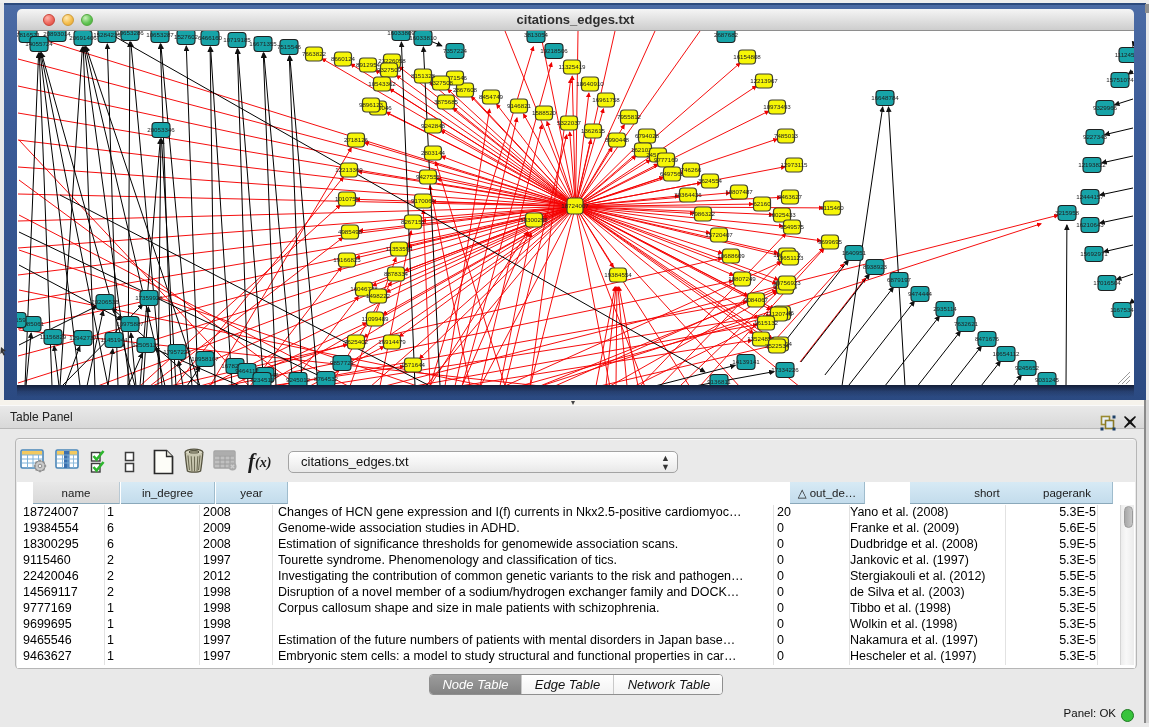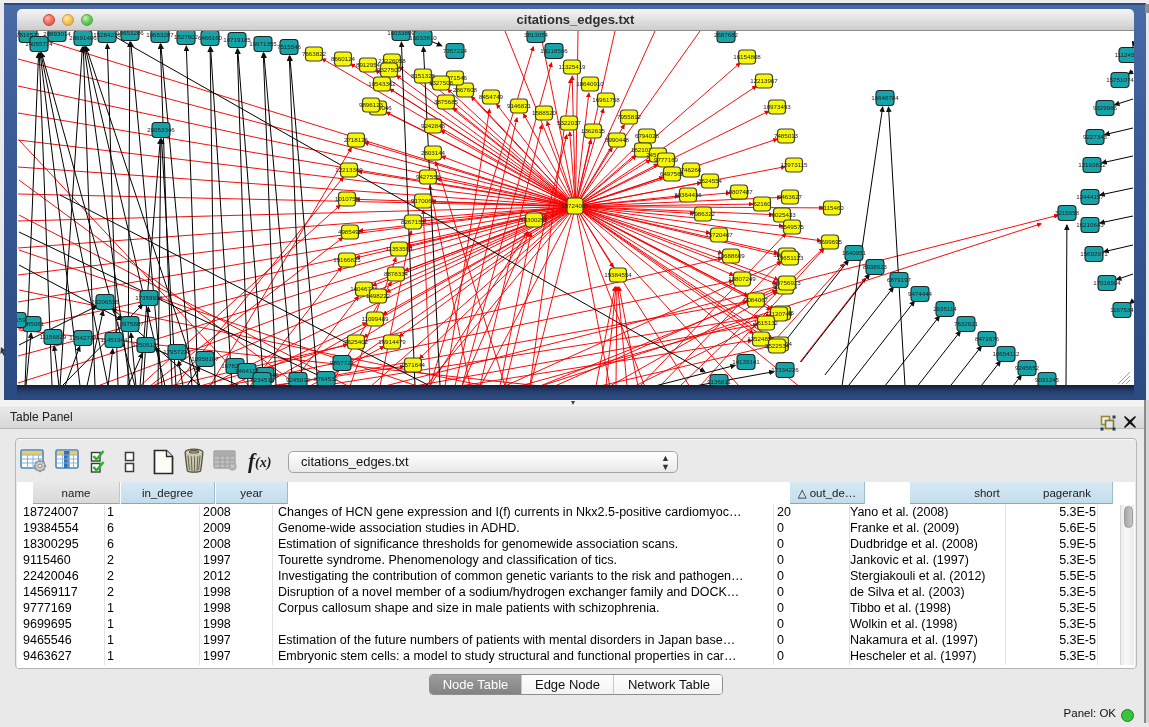--- a/index.html
+++ b/index.html
@@ -59,21 +59,21 @@
 .c6 { left:989px; width:90px;text-align:right; }
 .vline { position:absolute; top:23px; width:1px; height:160px; background:#e2e2e2; }
 #sbar { position:absolute; left:1103px; top:23px; width:14px; height:160px;
   background:linear-gradient(90deg,#ececec,#f8f8f8 40%,#ececec); border-left:1px solid #d5d5d5; }
 #sbar .thumb { position:absolute; left:2.5px; top:1px; width:9px; height:22px; border-radius:5px;
   background:linear-gradient(90deg,#a8a8a8,#c6c6c6); border:1px solid #9a9a9a; }
 
 
 #tabs { left:429px; top:274px; width:294px; height:21px; border:1px solid #8f8f8f; border-radius:4px;
   overflow:hidden; font-size:13px; text-align:center; line-height:20px; background:#fff; }
-#tabs div { position:absolute; top:0; height:21px; }
+#tabs div { position:absolute; top:0; height:21px;font-style:italic; }
 #tseg1 { left:0; width:91px; background:linear-gradient(180deg,#9c9c9c,#808080); color:#fff; }
 #tseg2 { left:91px; width:92px; background:linear-gradient(180deg,#ffffff,#f1f1f1); color:#111;
   border-left:1px solid #c9c9c9; }
 #tseg3 { left:183px; width:111px; background:linear-gradient(180deg,#ffffff,#f1f1f1); color:#111;
   border-left:1px solid #c9c9c9; }
 
 #mem { left:0; top:307px; width:1116px; height:16px; text-align:right; font-size:11.5px; color:#111; }
 #dot { left:1121px; top:309px; width:13px; height:13px; border-radius:50%;
   background:#38c43c; border:1.5px solid #1f7a23; }
 #grip { left:571px; top:0px; width:10px; height:6px; font-size:8px; color:#444; line-height:5px; }
@@ -824,21 +824,21 @@
             <div class="c6">5.3E-5</div>
           </div>
       </div>
       <div id="sbar">
           <div class="thumb"></div>
         </div>
     </div>
 
     <div class="abs" id="tabs">
       <div id="tseg1">Node Table</div>
-      <div id="tseg2">Edge Node</div>
+      <div id="tseg2">Edge Table</div>
       <div id="tseg3">Network Table</div>
     </div>
     <div class="abs" id="mem">Panel: OK</div>
     <div class="abs" id="dot"></div>
     <div class="abs" id="grip">▾</div>
     <svg class="abs" style="left:0;top:-53px" width="7" height="9" viewBox="0 0 7 9">
         <path d="M1 0 L6 4 L3.4 4.6 L5 8 L3.6 8.6 L2 5.4 L0.4 7 z" fill="#333"></path>
       </svg>
   </div>
 </div>

